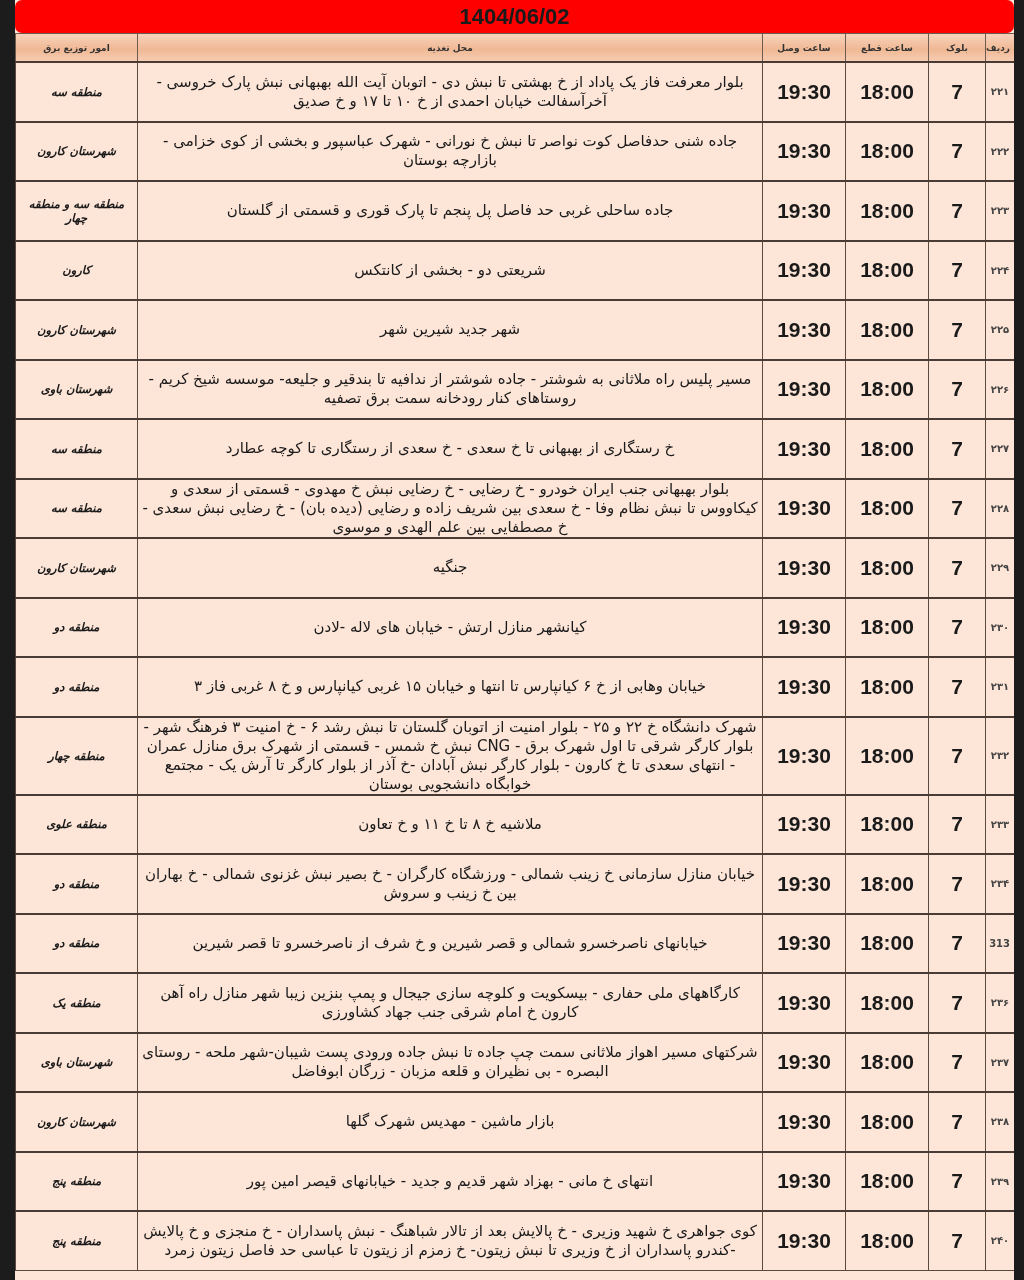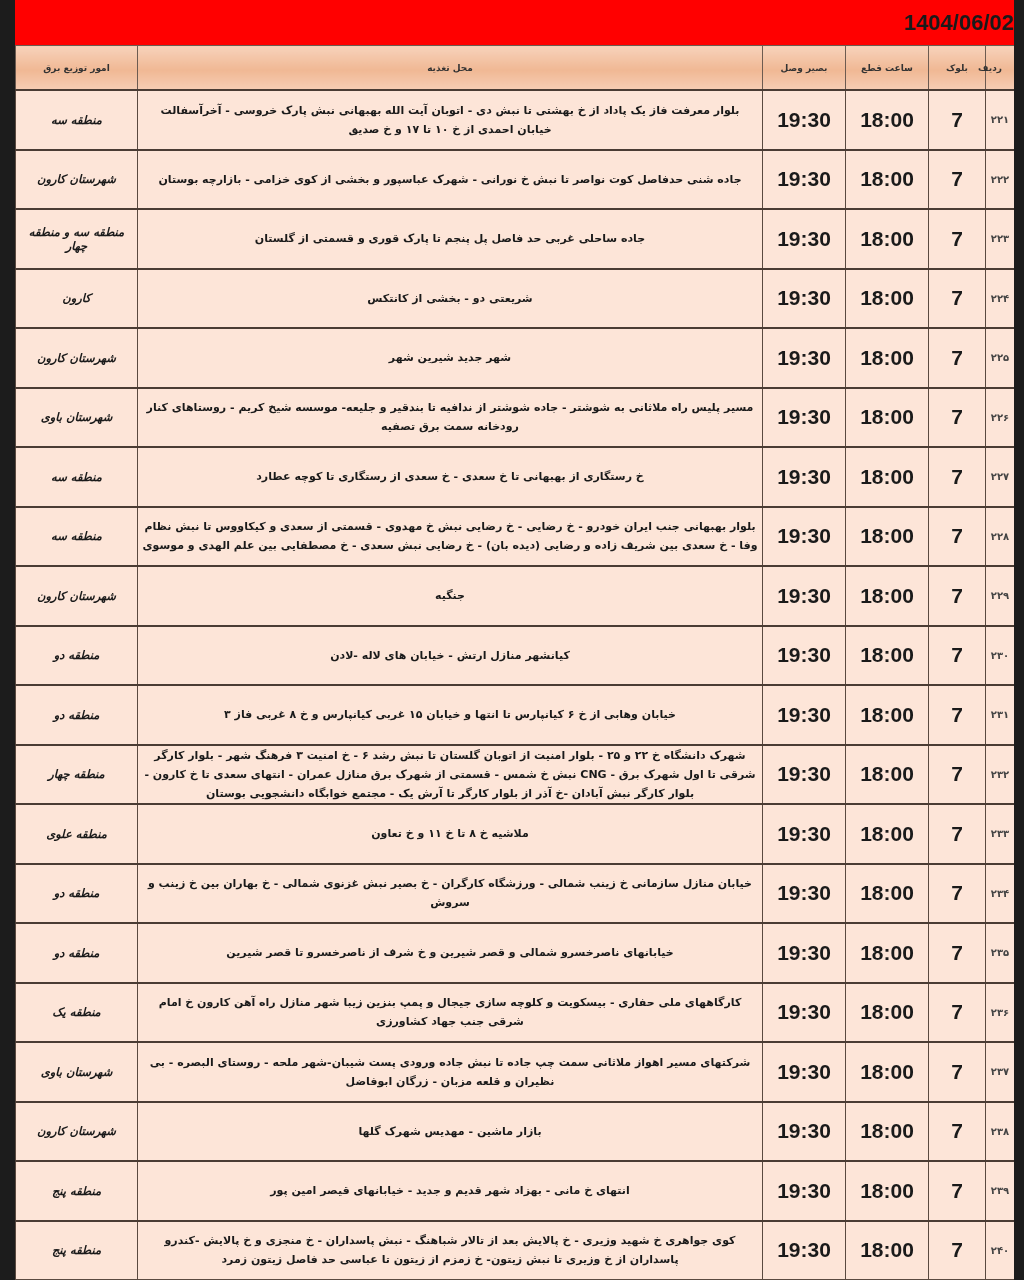--- a/index.html
+++ b/index.html
@@ -15,53 +15,53 @@
   }
   .title-band {
     height: 53px; background: #ffff00;
     display: flex; align-items: center; justify-content: center;
     border-bottom: 1px solid #d8a000;
   }
   .title-text {
     direction: rtl; font-weight: bold; font-size: 15px; color: #222;
   }
   .date-band {
-    height: 45px; background: #ff0000;
-    display: flex; align-items: center; justify-content: flex-end;
+    height: 33px; background: #ff0000;
+    display: flex; align-items: center; justify-content: center; border-radius: 7px;
   }
   .date-text {
     font-family: "Liberation Sans", sans-serif;
     font-weight: bold; font-size: 22px; color: #1a1a1a;
   }
   table {
     border-collapse: collapse; table-layout: fixed;
     width: 999px; direction: rtl;
   }
   th {
     height: 19px;
     background: linear-gradient(to bottom, #f7d2bb 0%, #f0b894 55%, #f6cdb4 100%);
     border: 1px solid #6d5b50;
     font-size: 9px; font-weight: bold; color: #333;
-    padding: 12px;
+    padding: 4px;
   }
   td {
     height: 57.5px;
     background: #fde5d8;
     border: 1px solid #5a4a40;
     border-top: 2px solid #4a3c34;
     text-align: center; vertical-align: middle;
     color: #1a1a1a;
     padding: 0 4px;
   }
   td.rownum { font-size: 10px; font-weight: bold; color: #444; }
   td.num {
     font-family: "Liberation Sans", sans-serif;
     font-size: 21px; font-weight: bold;
   }
-  td.addr { font-size: 11px; font-weight: bold; line-height: 19px; margin-left: 36px; }
+  td.addr { font-size: 15px; font-weight: normal; line-height: 19px; margin-left: 36px; }
   td.dept { font-size: 11.5px; font-weight: bold; font-style: italic; }
 </style>
 </head>
 <body>
 
 <div class="sheet">
   <div class="date-band">
     <span class="date-text">1404/06/02</span>
   </div>
 
@@ -72,21 +72,21 @@
       <col style="width:83px">
       <col style="width:83px">
       <col style="width:625px">
       <col style="width:122px">
     </colgroup>
     <thead>
       <tr>
         <th>ردیف</th>
         <th>بلوک</th>
         <th>ساعت قطع</th>
-        <th>بصیر وصل</th>
+        <th>ساعت وصل</th>
         <th>محل تغذیه</th>
         <th>امور توزیع برق</th>
       </tr>
     </thead>
     <tbody id="rows-body">
         <tr>
           <td class="rownum">۲۲۱</td>
           <td class="num">7</td>
           <td class="num">18:00</td>
           <td class="num">19:30</td>
@@ -191,21 +191,21 @@
         </tr>
         <tr>
           <td class="rownum">۲۳۴</td>
           <td class="num">7</td>
           <td class="num">18:00</td>
           <td class="num">19:30</td>
           <td class="addr">خیابان منازل سازمانی خ زینب شمالی - ورزشگاه کارگران - خ بصیر نبش غزنوی شمالی - خ بهاران بین خ زینب و سروش</td>
           <td class="dept">منطقه دو</td>
         </tr>
         <tr>
-          <td class="rownum">۲۳۵</td>
+          <td class="rownum">313</td>
           <td class="num">7</td>
           <td class="num">18:00</td>
           <td class="num">19:30</td>
           <td class="addr">خیابانهای ناصرخسرو شمالی و قصر شیرین و خ شرف از ناصرخسرو تا قصر شیرین</td>
           <td class="dept">منطقه دو</td>
         </tr>
         <tr>
           <td class="rownum">۲۳۶</td>
           <td class="num">7</td>
           <td class="num">18:00</td>

